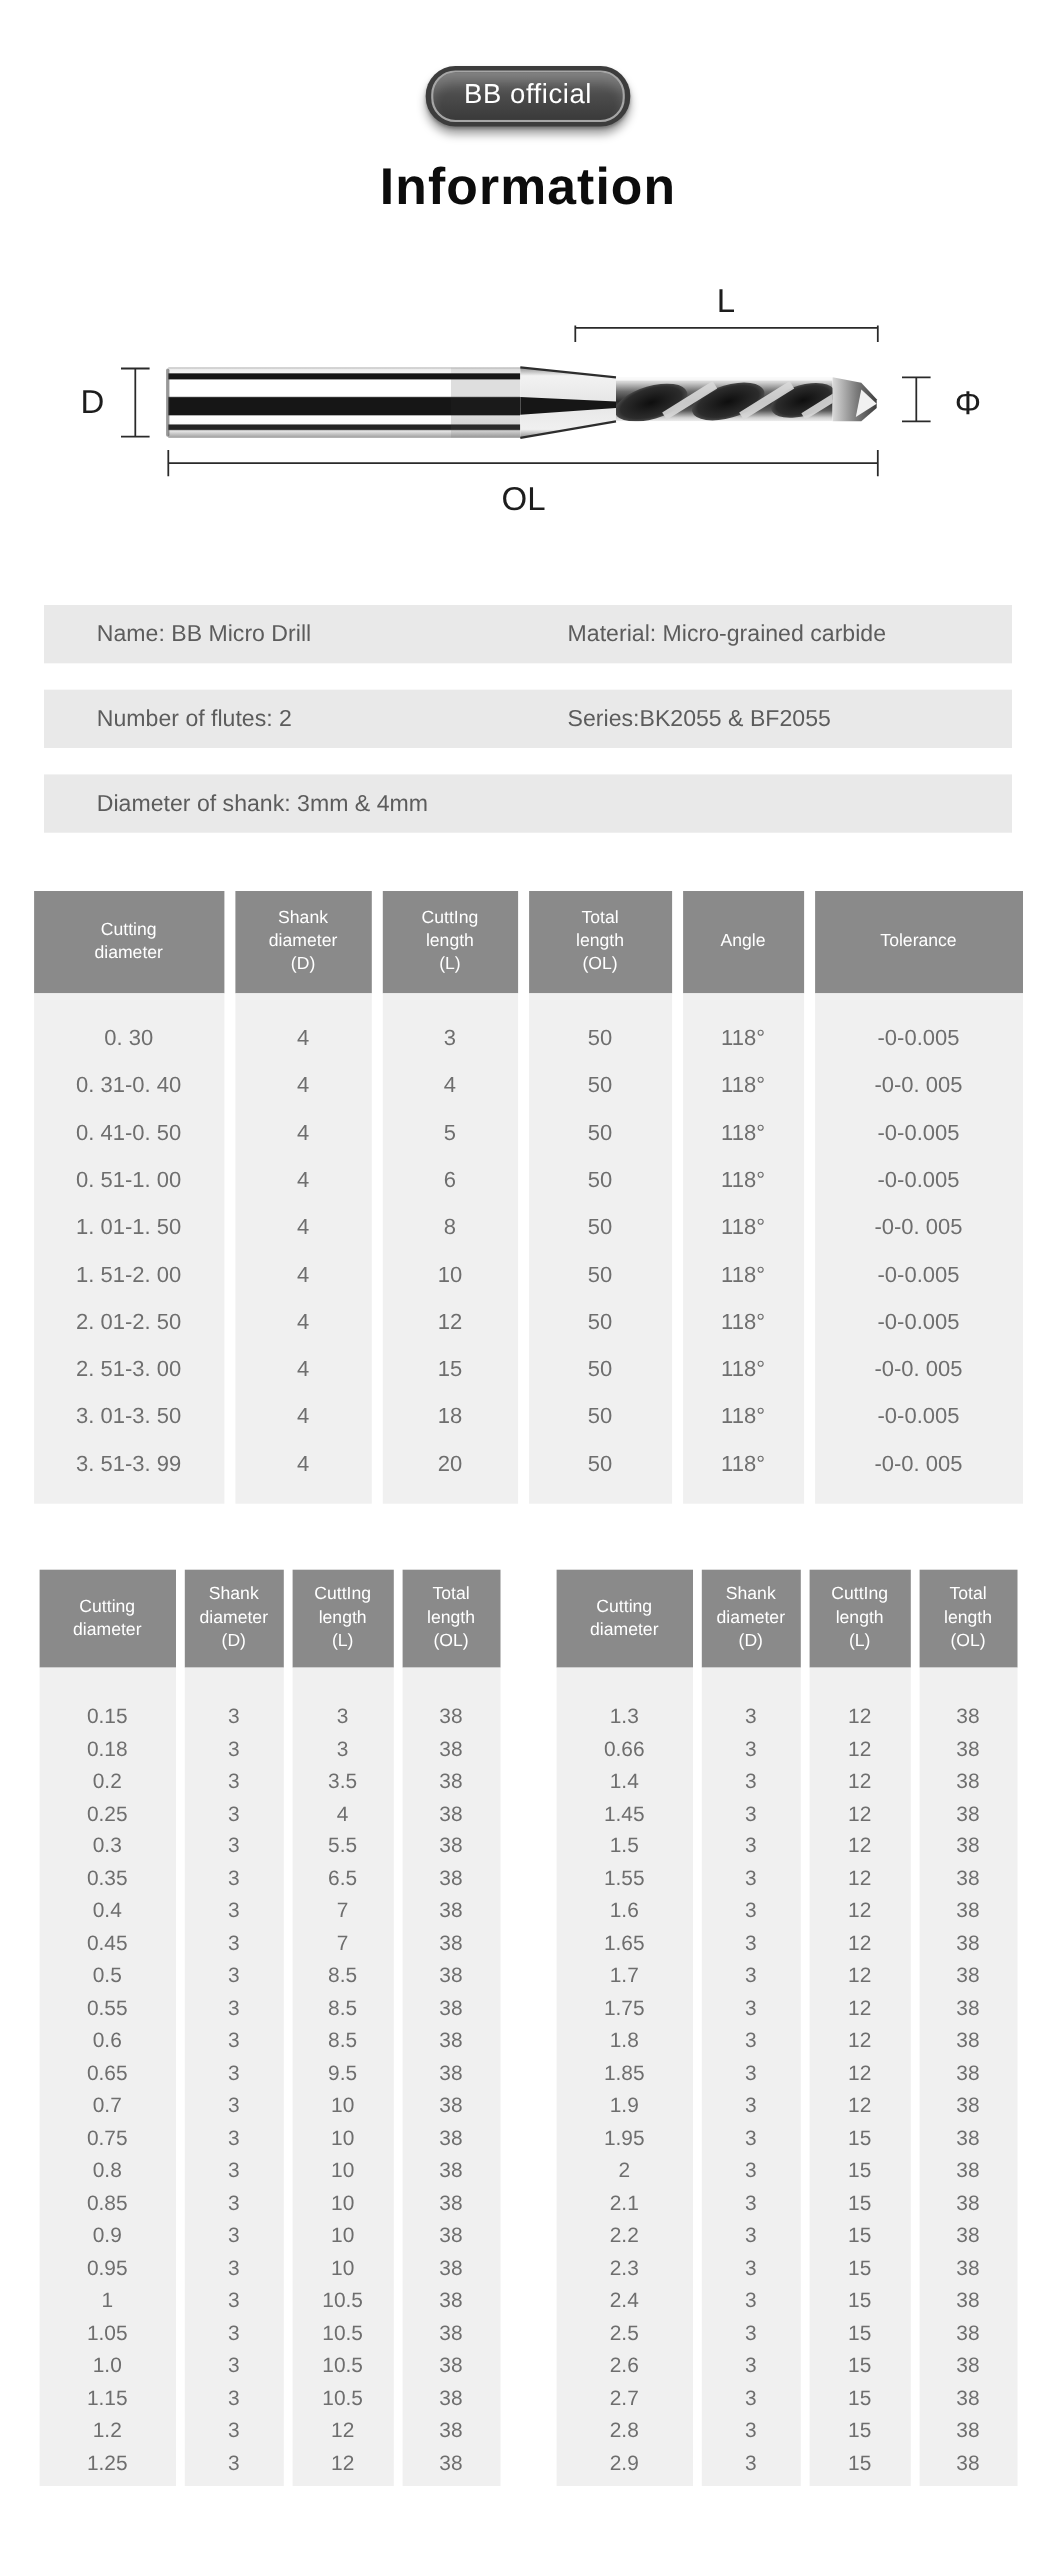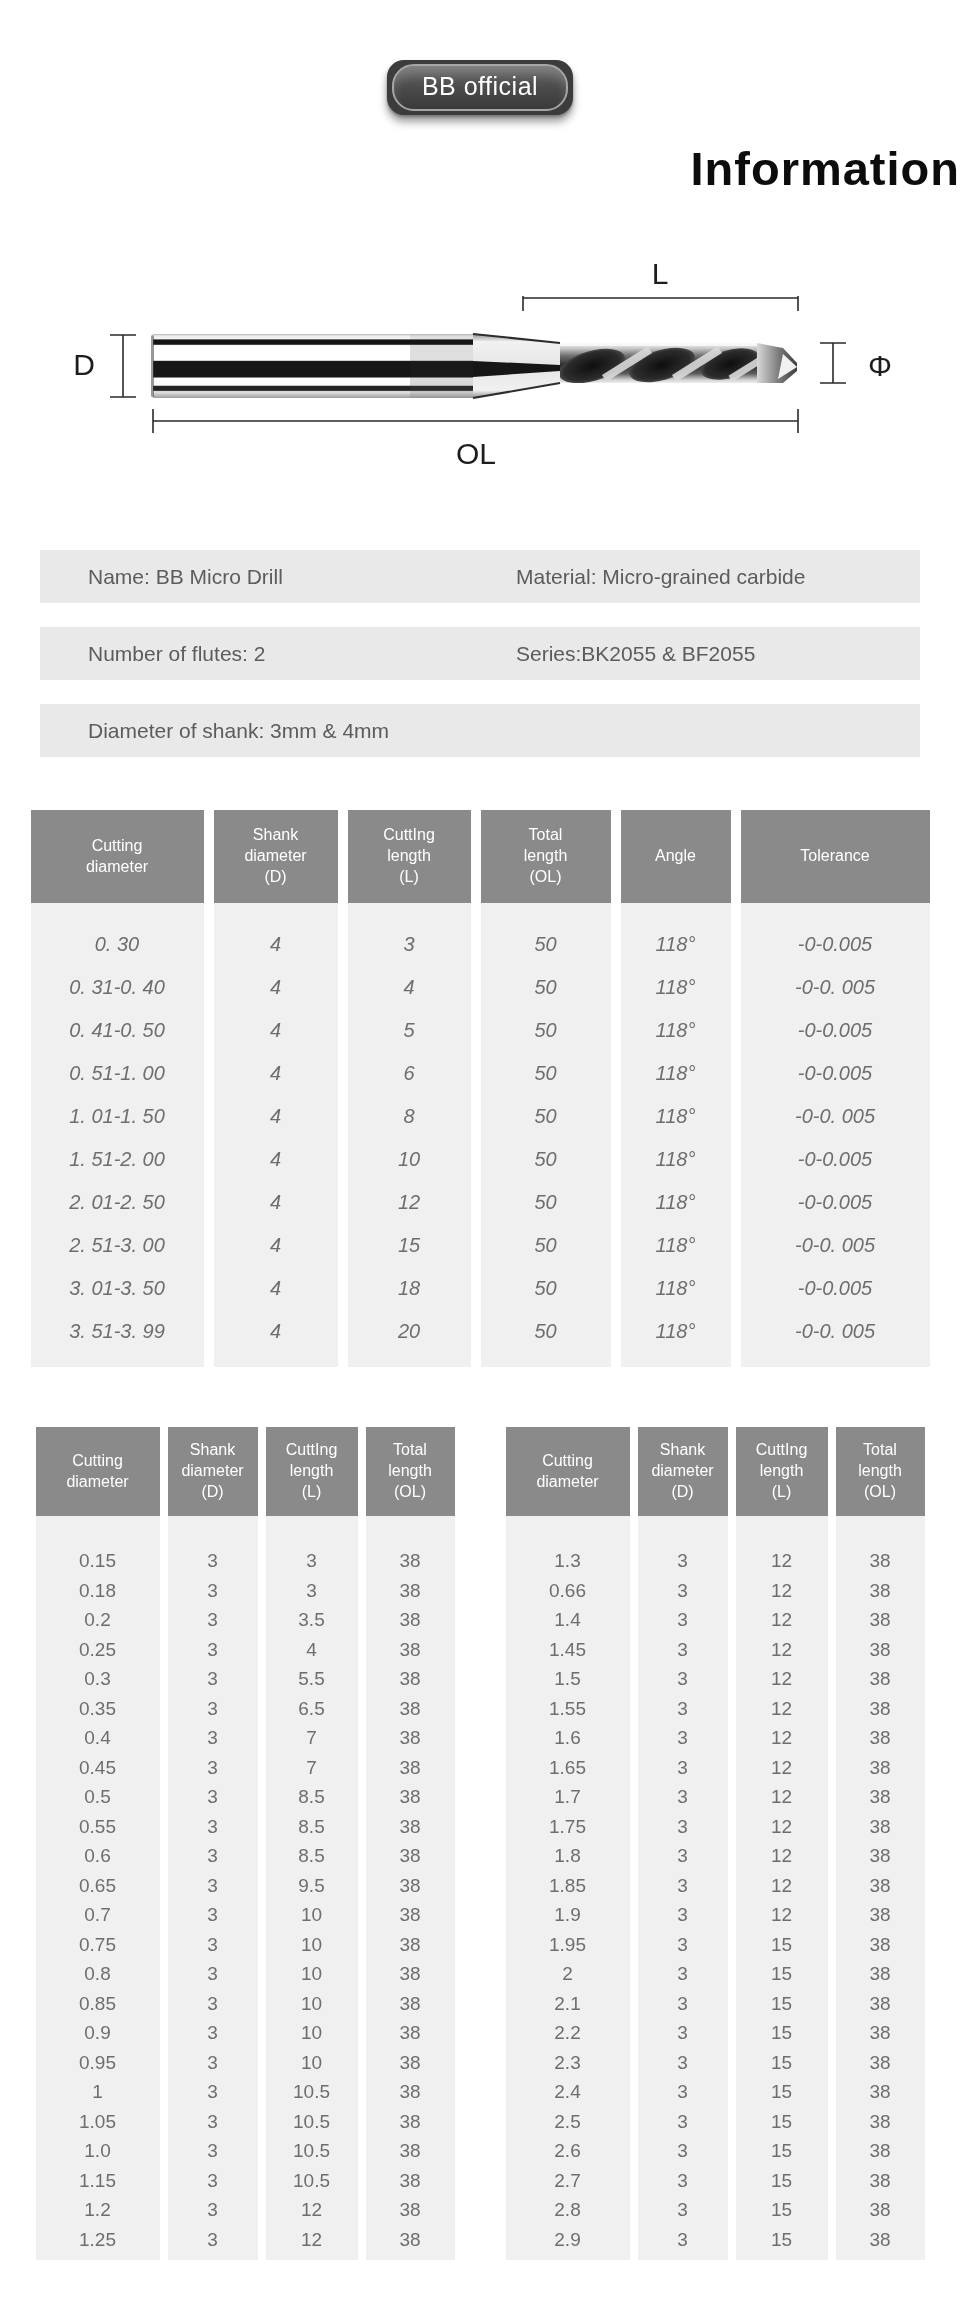--- a/index.html
+++ b/index.html
@@ -6,34 +6,34 @@
   html,body { background:#ffffff; }
   body {
     width:960px; min-height:2321px; margin:0 auto;
     font-family:"Liberation Sans","DejaVu Sans",sans-serif;
     color:#1a1a1a;
   }
 
   
   .badge-wrap { display:flex; justify-content:center; padding-top:60px; }
   .badge-outer {
-    background:#3c3c3c; border-radius:17px; padding:4px 5px;
+    background:#3c3c3c; border-radius:27px; padding:4px 5px;
     box-shadow:0 7px 9px rgba(0,0,0,.38), 0 2px 3px rgba(0,0,0,.28);
   }
   .badge-inner {
     border:2px solid #a6a6a6; border-radius:22px;
     background:linear-gradient(180deg,#6e6e6e 0%,#4c4c4c 48%,#3a3a3a 100%);
     box-shadow:inset 0 8px 10px rgba(255,255,255,.14);
     color:#ffffff; font-size:25px; line-height:1; padding:8px 28px 10px;
     letter-spacing:.5px;
   }
 
   
   .page-title {
-    text-align:right; font-size:47px; font-weight:800; letter-spacing:1px;
+    text-align:center; font-size:47px; font-weight:800; letter-spacing:1px;
     color:#0c0c0c; margin-top:26px;
   }
 
   
   .diagram { display:block; margin:0 auto; }
   .dim-line { stroke:#2a2a2a; stroke-width:1.6; fill:none; }
   .dim-label { fill:#1d1d1d; font-size:30px; }
 
   
   .info-section { width:880px; margin:24px auto 0; }
@@ -55,21 +55,21 @@
     text-align:center; white-space:pre-line;
   }
   .spec-table .col-head { height:93px; }
   .size-table  .col-head { height:89px; }
 
   .col-body { background:#f0f0f0; }
   .spec-table .col-body { padding:20px 0 14px; }
   .size-table  .col-body { padding:30px 0 6px; }
 
   .cell { text-align:center; color:#6e6e6e; }
-  .spec-table .cell { height:43px; line-height:43px; font-size:20px;font-style:italic; }
+  .spec-table .cell { height:43px; line-height:43px; font-size:20px; }
   .size-table  .cell { height:29.5px; line-height:29.5px; font-size:19px; }
 
   
   .cw0{width:173px}.cw1{width:124px}.cw2{width:123px}.cw3{width:130px}.cw4{width:110px}.cw5{width:189px}
   
   .sw0{width:124px}.sw1{width:90px}.sw2{width:92px}.sw3{width:89px}
 </style>
 </head>
 <body>
 

